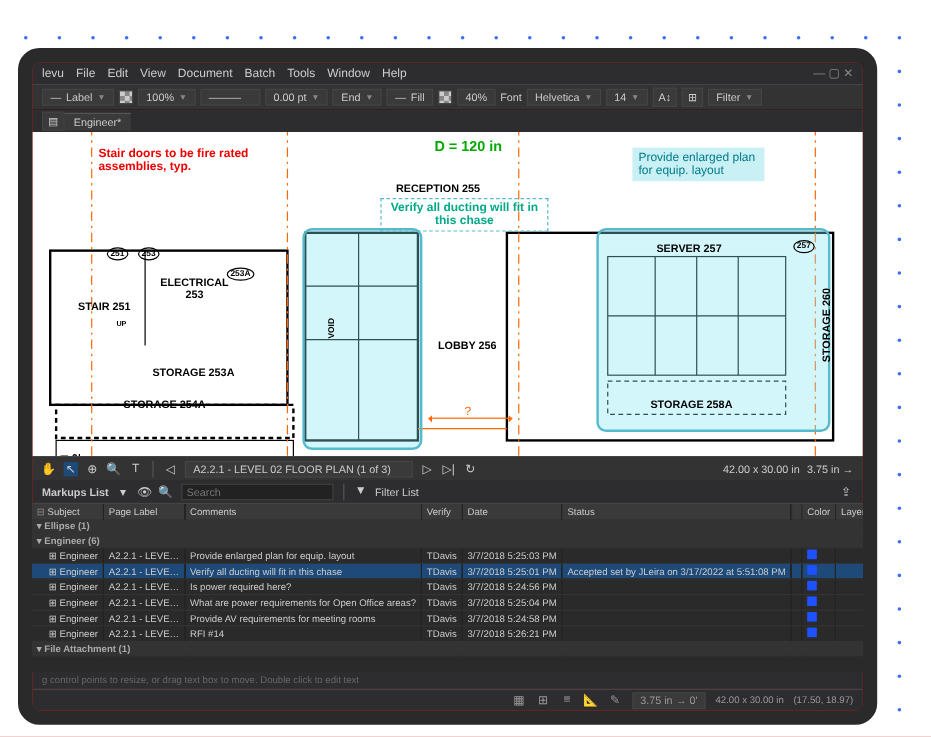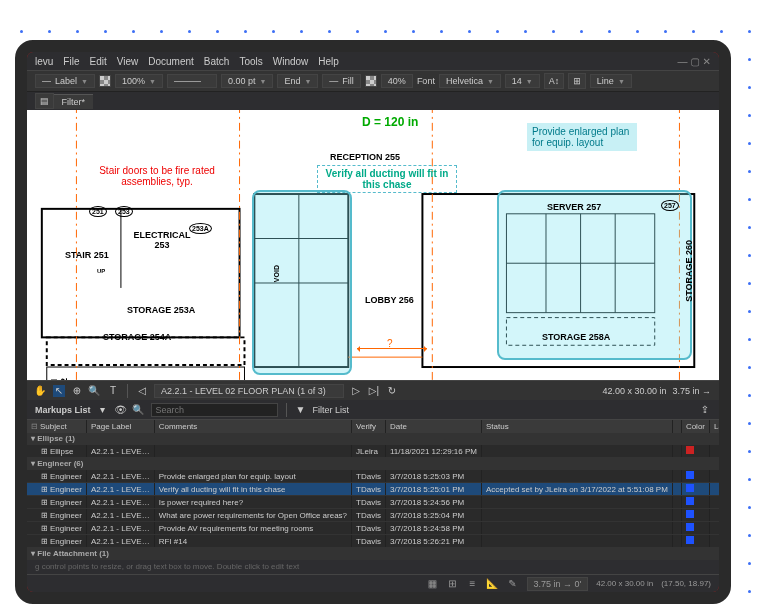--- a/index.html
+++ b/index.html
@@ -18,21 +18,21 @@
 .chev { font-size: 7px; color: #888; }
 .checker { width: 12px; height: 12px; background: conic-gradient(#888 0 25%, #ccc 0 50%, #888 0 75%, #ccc 0); background-size: 8px 8px; }
 
 .doctab-row { display: flex; background: #2d2d30; height: 18px; align-items: center; font-size: 9px; color: #ccc; padding: 0 8px; }
 .doctab { background: #3a3a3a; padding: 2px 8px; border-top: 1px solid #555; }
 
 .canvas-area { flex: 1; background: #fff; position: relative; overflow: hidden; }
 .floor-plan { position: absolute; inset: 0; }
 
 .annotation { position: absolute; font-size: 10px; font-family: Arial; }
-.ann-red { color: #e00; font-weight: normal; text-align: center; margin-top: 42px; }
+.ann-red { color: #e00; font-weight: bold; text-align: left; }
 .ann-cyan { color: #0a8; font-weight: bold; text-align: center; }
 .ann-cyan-box { color: #007a8a; background: #c8f0f5; padding: 3px 5px; font-size: 10px; }
 .room-label { position: absolute; font-size: 9px; font-weight: bold; color: #000; }
 .room-label.v { writing-mode: vertical-rl; transform: rotate(180deg); }
 
 .dim-arrow { position: absolute; border-top: 1px solid #f60; }
 .dim-arrow::before, .dim-arrow::after { content: ''; position: absolute; top: -3px; border: 3px solid transparent; }
 .dim-arrow::before { left: -3px; border-right-color: #f60; }
 .dim-arrow::after { right: -3px; border-left-color: #f60; }
 
@@ -220,28 +220,28 @@
         <span>Helvetica</span> 
         <span class="chev">▼</span>
       </span>
     <span class="tb-dropdown">
         <span>14</span> 
         <span class="chev">▼</span>
       </span>
     <span class="tb-btn">A↕</span>
     <span class="tb-btn">⊞</span>
     <span class="tb-dropdown">
-        <span>Line</span> 
+        <span>Filter</span> 
         <span class="chev">▼</span>
       </span>
   </div>
 
   <div class="doctab-row">
     <span class="tb-btn">▤</span>
-    <span class="doctab">Filter*</span>
+    <span class="doctab">Engineer*</span>
   </div>
 
   <div class="canvas-area">
 
     <svg class="floor-plan" viewBox="0 0 700 310">
       <g stroke="#000" fill="none" stroke-width="1">
         <rect x="15" y="100" width="200" height="130" stroke-width="2"></rect>
         <line x1="95" y1="100" x2="95" y2="180"></line>
         <rect x="20" y="230" width="200" height="28" stroke-dasharray="4 3" stroke-width="2"></rect>
         <rect x="20" y="260" width="200" height="50"></rect>
@@ -278,21 +278,21 @@
     <div class="annotation ann-cyan-box" style="left:500px; top:13px; width:110px">Provide enlarged plan for equip. layout</div>
 
     <div class="dim-arrow" style="left:330px; top:238px; width:70px"></div>
     <div class="annotation" style="left:360px; top:228px; color:#f60">?</div>
 
     <div class="room-label" style="left:303px; top:42px">RECEPTION  255</div>
     <div class="room-label" style="left:38px; top:140px">STAIR  251</div>
     <div class="room-label" style="left:100px; top:120px; text-align:center; width:70px">ELECTRICAL 253</div>
     <div class="room-label" style="left:100px; top:195px">STORAGE 253A</div>
     <div class="room-label" style="left:76px; top:222px">STORAGE 254A</div>
-    <div class="room-label" style="left:338px; top:185px">LOBBY  256</div>
+    <div class="room-label" style="left:338px; top:173px">LOBBY  256</div>
     <div class="room-label" style="left:520px; top:92px">SERVER  257</div>
     <div class="room-label" style="left:515px; top:222px">STORAGE 258A</div>
     <div class="room-label v" style="left:657px; top:130px">STORAGE  260</div>
     <div class="room-label v" style="left:12px; top:268px">'S RM  252</div>
     <div class="room-label v" style="left:246px; top:155px; font-size:7px">VOID</div>
     <div class="room-label" style="left:70px; top:158px; font-size:6px">UP</div>
     <div class="room-label" style="left:62px; top:96px; font-size:7px; border:1px solid #000; border-radius:50%; padding:1px 2px">251</div>
     <div class="room-label" style="left:88px; top:96px; font-size:7px; border:1px solid #000; border-radius:50%; padding:1px 2px">253</div>
     <div class="room-label" style="left:162px; top:113px; font-size:7px; border:1px solid #000; border-radius:50%; padding:1px 2px">253A</div>
     <div class="room-label" style="left:634px; top:90px; font-size:7px; border:1px solid #000; border-radius:50%; padding:1px 2px">257</div>
@@ -342,31 +342,20 @@
             <th style="width: 185px;">Status</th>
             <th style="width: 15px;"></th>
             <th style="width: 30px;">Color</th>
             <th style="width: 30px;">Layer</th>
           </tr>
         </thead>
       <tbody id="mbody">
           <tr class="group-row">
             <td colspan="10">▾ Ellipse (1)</td>
           </tr>
-          <tr>
-            <td><span class="tree-ind"></span>⊞ Ellipse</td>
-            <td>A2.2.1 - LEVE…</td>
-            <td></td>
-            <td>JLeira</td>
-            <td>11/18/2021 12:29:16 PM</td>
-            <td></td>
-            <td></td>
-            <td><span class="color-swatch" style="background:#cc2222"></span></td>
-            <td></td>
-          </tr>
           <tr class="group-row">
             <td colspan="10">▾ Engineer (6)</td>
           </tr>
           <tr>
             <td><span class="tree-ind"></span>⊞ Engineer</td>
             <td>A2.2.1 - LEVE…</td>
             <td>Provide enlarged plan for equip. layout</td>
             <td>TDavis</td>
             <td>3/7/2018 5:25:03 PM</td>
             <td></td>

